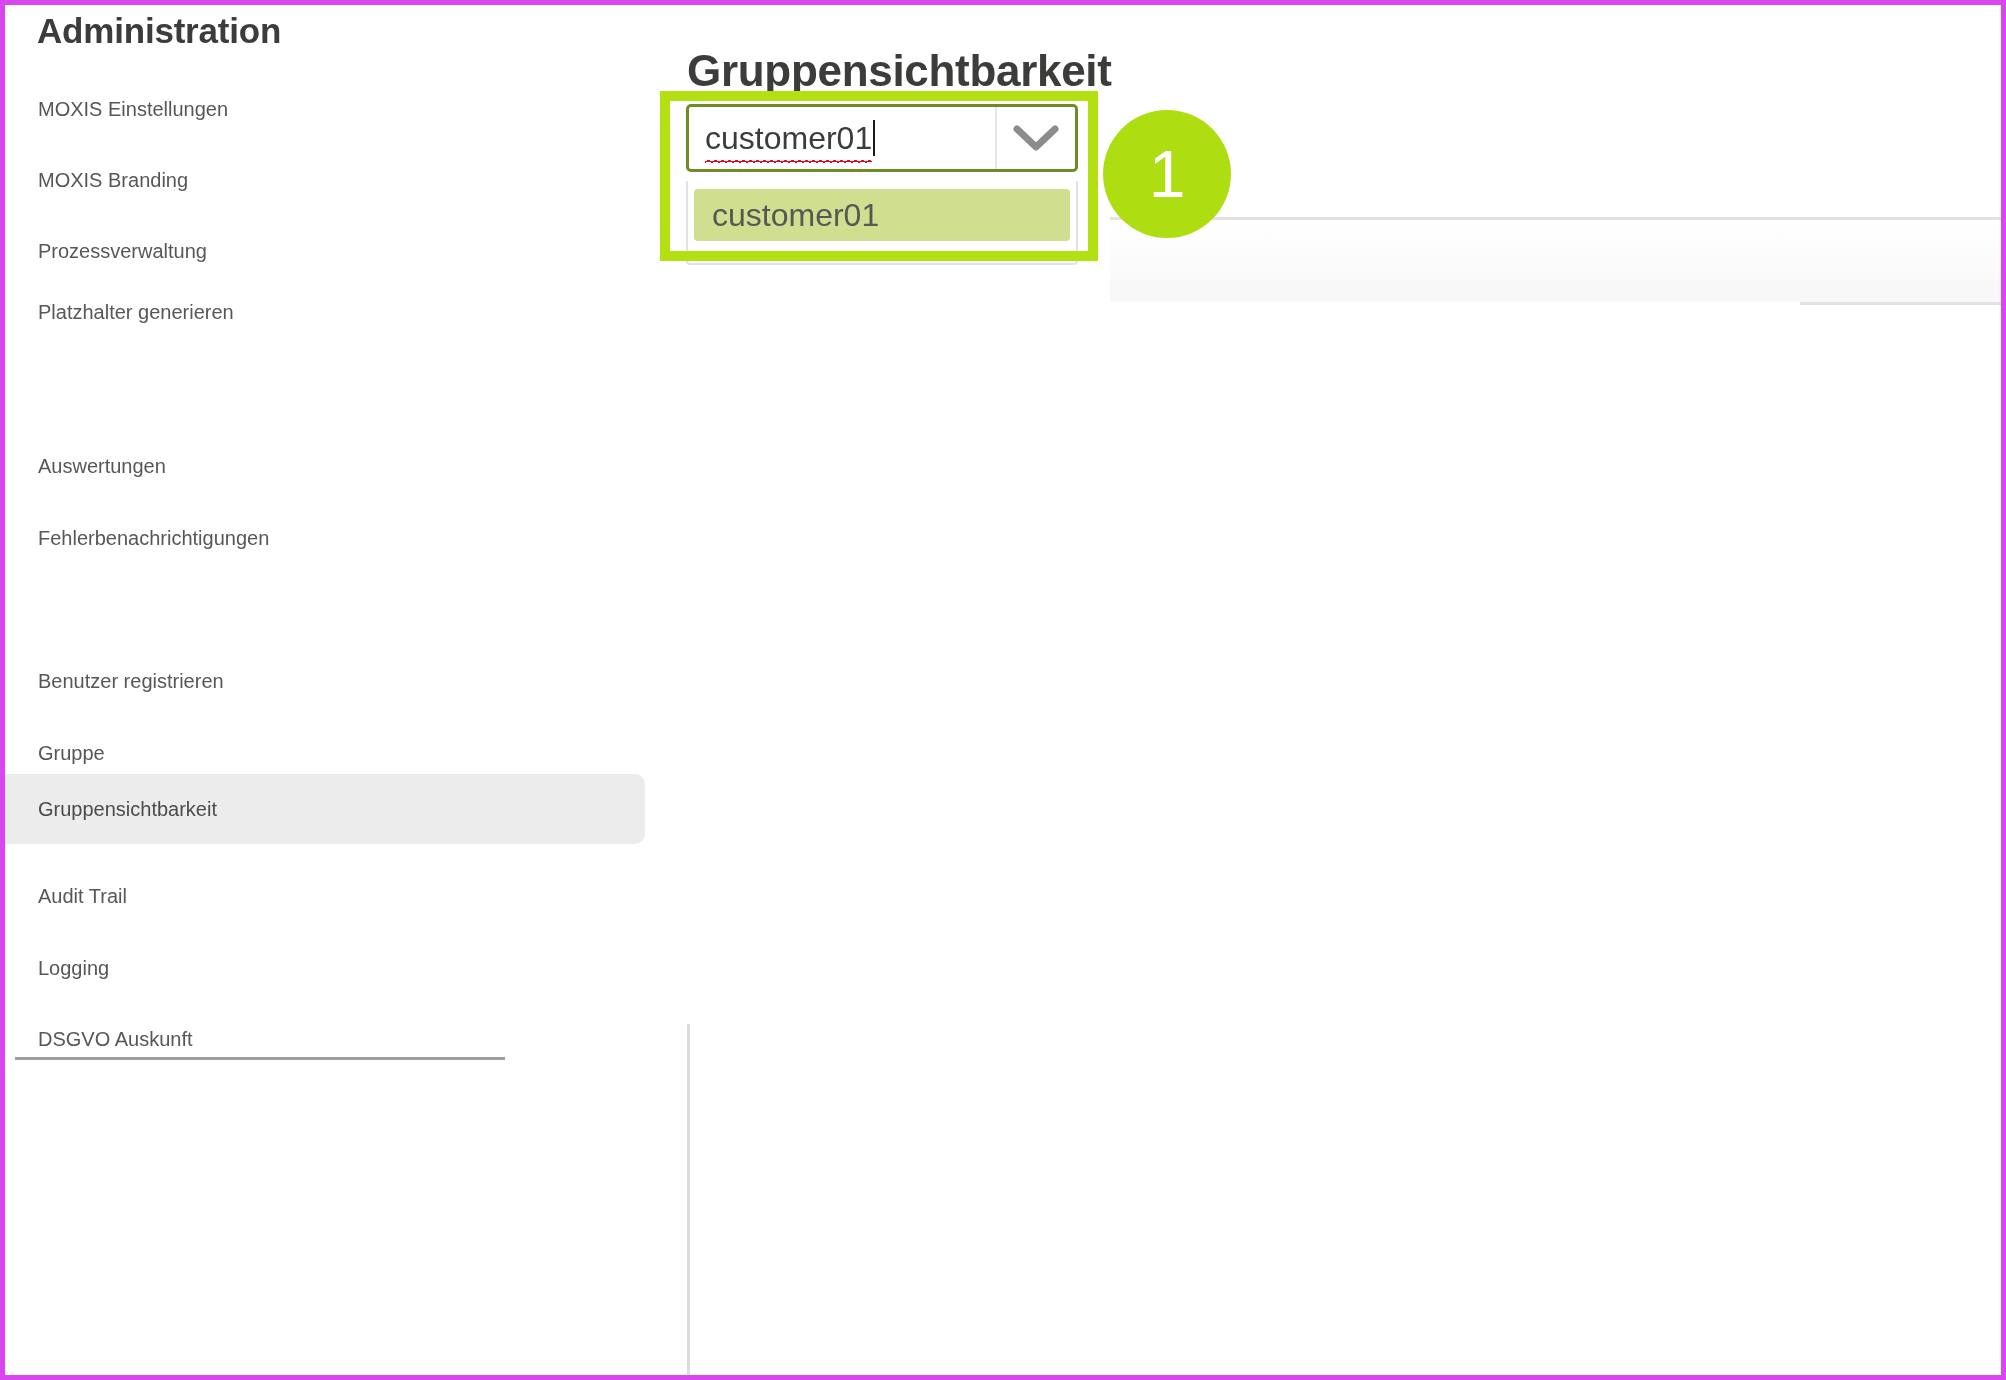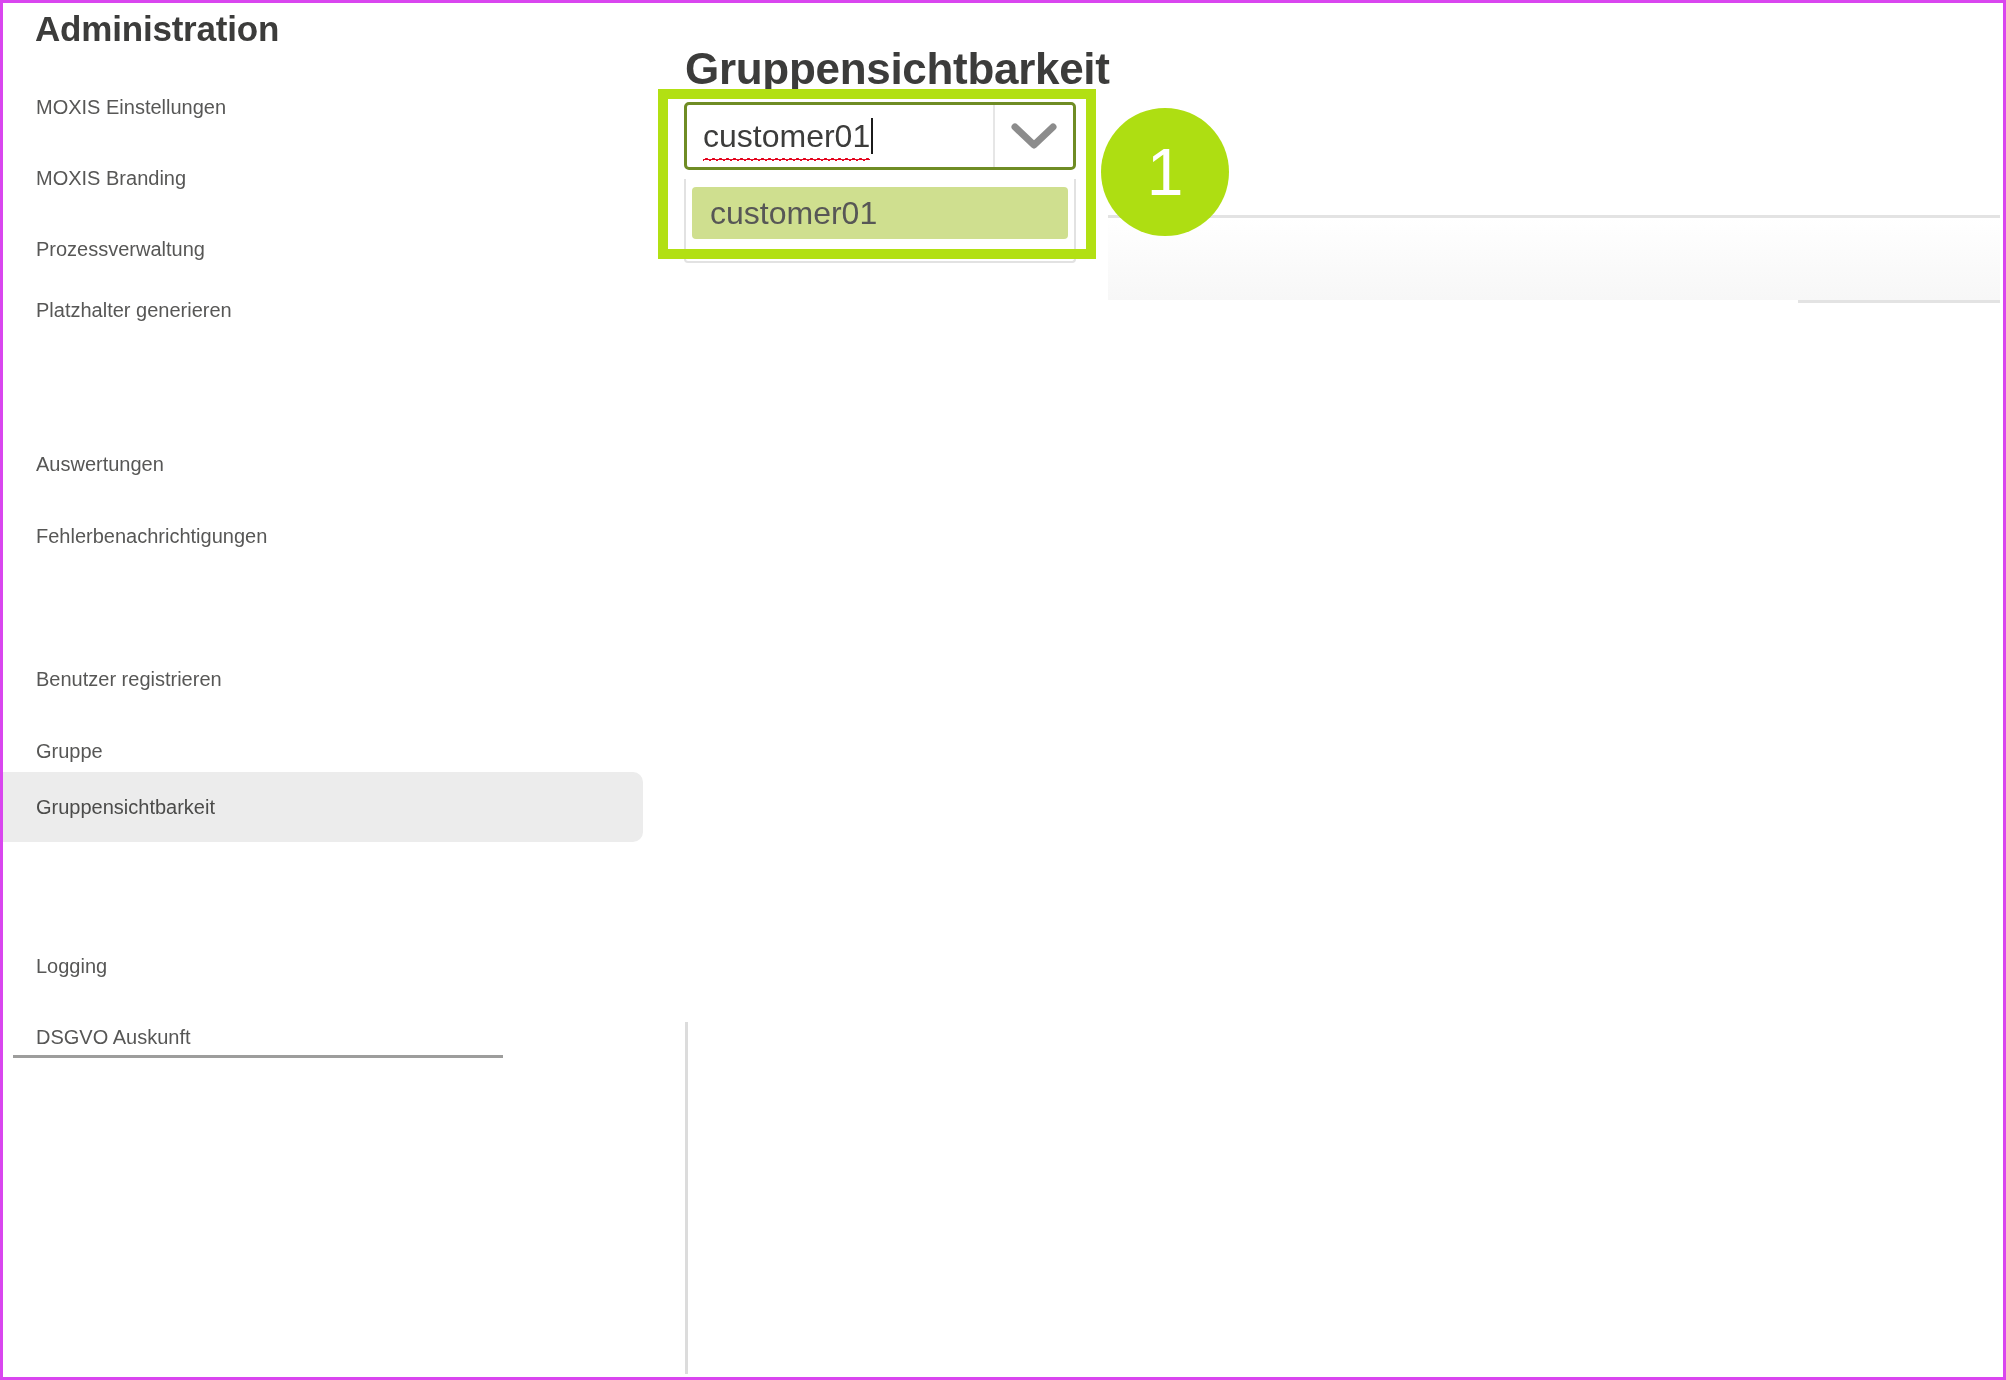--- a/index.html
+++ b/index.html
@@ -10,21 +10,21 @@
     font-family: "Liberation Sans", sans-serif;
     overflow: hidden;
   }
 
   
   #screen {
     position: relative;
     width: 2006px;
     height: 1380px;
     background: #ffffff;
-    border: 3px solid #d946ef;
+    border: 5px solid #d946ef;
     overflow: hidden;
   }
 
   
   #sidebar {
     position: absolute;
     left: 0; top: 0;
     width: 672px;
     height: 100%;
     background: #ffffff;
@@ -263,20 +263,23 @@
     </div>
 
     <div class="nav-item" style="top:717px">
       <span>Gruppe</span>
     </div>
 
     <div class="nav-item active" style="top:769px;height:70px">
       <span>Gruppensichtbarkeit</span>
     </div>
 
+    <div class="nav-item" style="top:860px">
+      <span>Audit Trail</span>
+    </div>
 
     <div class="nav-item" style="top:932px">
       <span>Logging</span>
     </div>
 
     <div class="nav-item" style="top:1003px">
       <span>DSGVO Auskunft</span>
     </div>
 
     <div id="sidebar-bottom-rule"></div>

